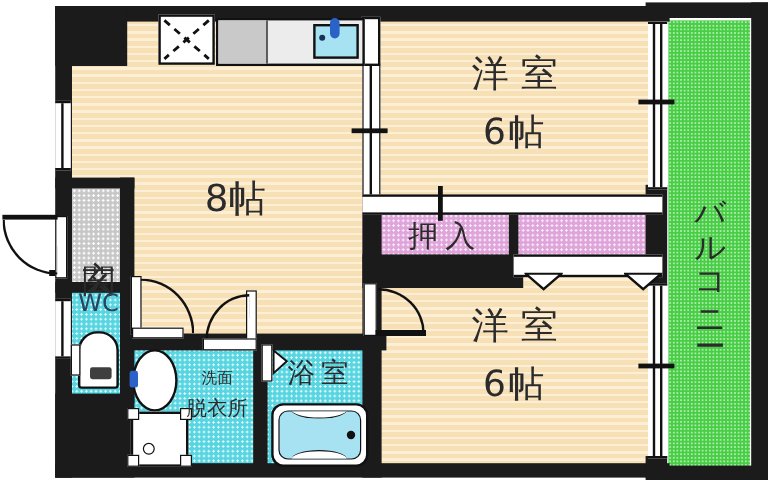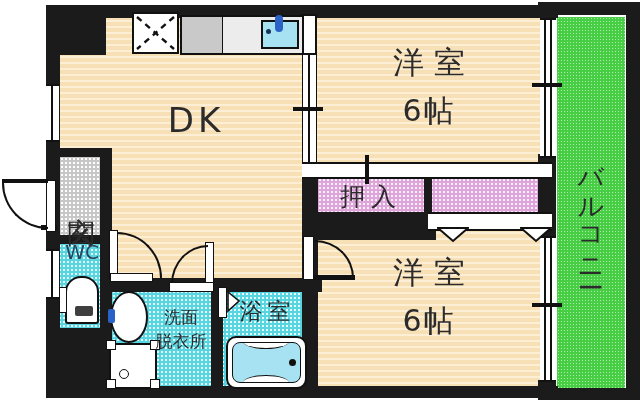--- a/index.html
+++ b/index.html
@@ -138,26 +138,26 @@
   <div class="white b15" style="left:119px;top:369px;width:10px;height:10px;border-radius:50%;"></div>
 
   <div class="white b2" style="left:226px;top:336px;width:81px;height:53px;border-radius:10px;">
     <div style="left:4px;top:4px;width:69px;height:41px;background:#a7e2f2;border:1.5px solid #111;border-radius:8px;overflow:hidden;">
       <div style="left:10px;top:-9px;width:46px;height:15px;background:#fff;border-radius:50%;border-bottom:1.5px solid #111;"></div>
       <div style="left:10px;top:32px;width:46px;height:15px;background:#fff;border-radius:50%;border-top:1.5px solid #111;"></div>
       <div style="left:56px;top:16px;width:7px;height:7px;background:#111;border-radius:50%;"></div>
     </div>
   </div>
 
-  <div class="label" style="left:131px;top:103px;width:130px;font-size:34px;letter-spacing:4px;">DK</div>
+  <div class="label" style="left:131px;top:150px;width:130px;font-size:31px;">8帖</div>
   <div class="label" style="left:354px;top:46px;width:150px;font-size:31px;letter-spacing:10px;text-indent:10px;">洋室</div>
   <div class="label" style="left:354px;top:95px;width:150px;font-size:30px;letter-spacing:2px;">6帖</div>
   <div class="label" style="left:354px;top:256px;width:150px;font-size:31px;letter-spacing:10px;text-indent:10px;">洋室</div>
   <div class="label" style="left:354px;top:305px;width:150px;font-size:30px;letter-spacing:2px;">6帖</div>
   <div class="label" style="left:318px;top:184px;width:100px;font-size:25px;letter-spacing:6px;text-indent:6px;">押入</div>
   <div class="label vtext" style="left:67px;top:161px;height:78px;font-size:27px;letter-spacing:4px;">玄関</div>
   <div class="label" style="left:58px;top:242px;width:48px;font-size:20px;color:#27455e;">WC</div>
-  <div class="label" style="left:146px;top:309px;width:70px;font-size:17px;">洗面</div>
+  <div class="label" style="left:146px;top:309px;width:70px;font-size:13px;">洗面</div>
   <div class="label" style="left:229px;top:299px;width:72px;font-size:23px;letter-spacing:5px;text-indent:5px;">浴室</div>
   <div class="label" style="left:141px;top:333px;width:80px;font-size:17px;">脱衣所</div>
   <div class="label vtext" style="left:577px;top:112px;height:200px;font-size:26px;letter-spacing:2px;">バルコニー</div>
 
 </div>
 
 </body></html>

